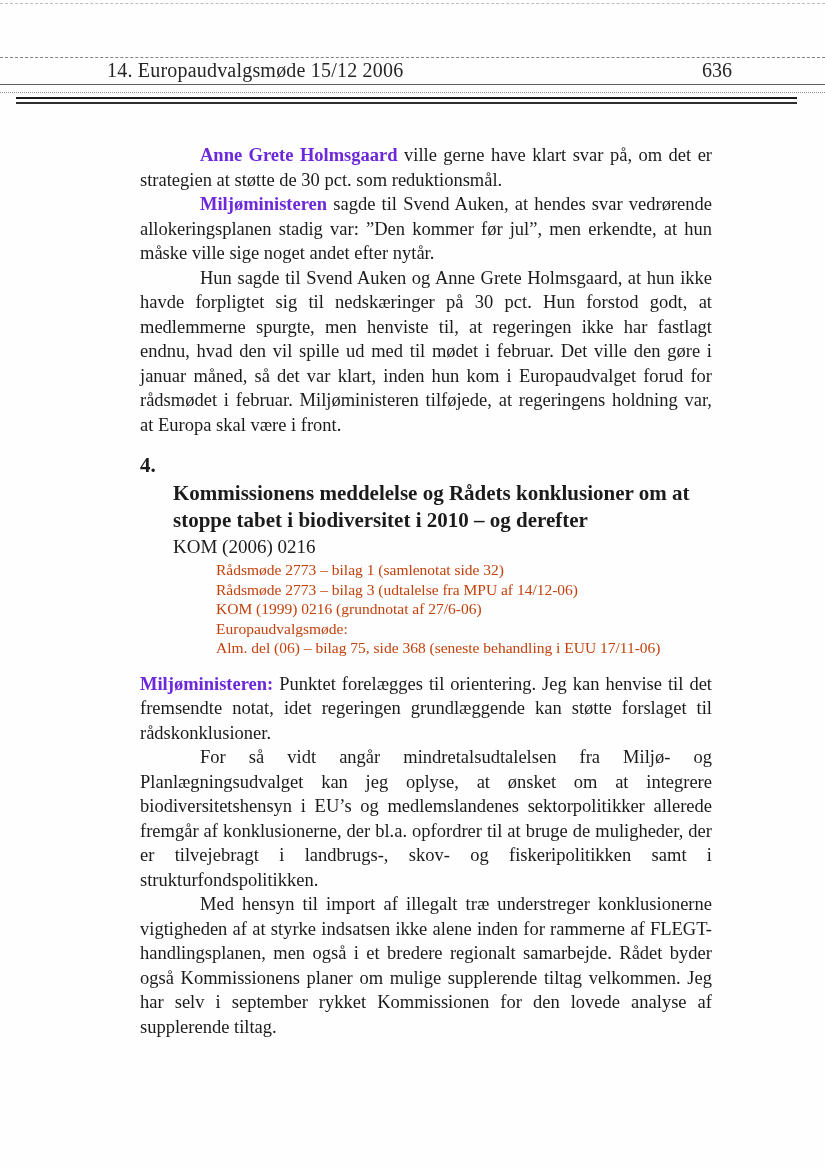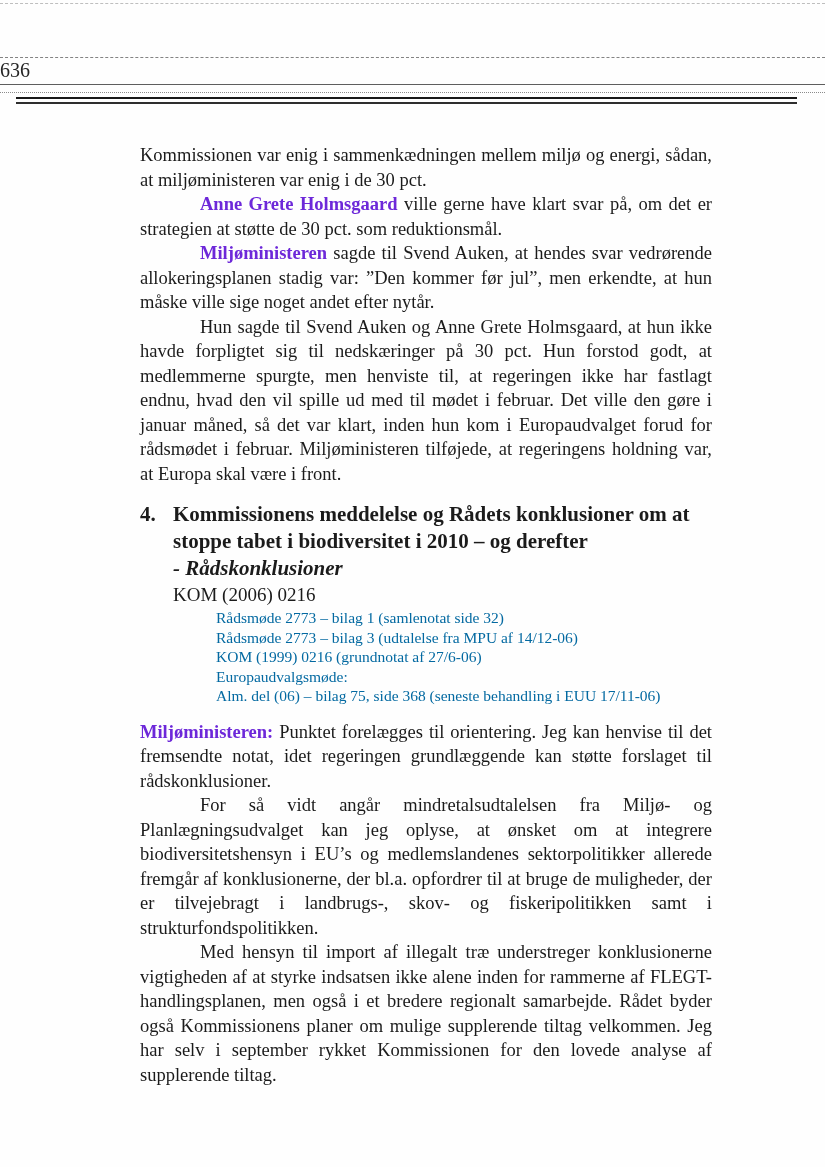--- a/index.html
+++ b/index.html
@@ -35,55 +35,54 @@
     font-size:18.5px;line-height:24.5px;
     text-align:justify;
   }
   .content p{margin:0;}
   p.indent{text-indent:60px;}
   b{color:#6d28d9;}
   
   .section{display:flex;margin-top:15px;text-align:left;}
   .sec-num{width:33px;font-weight:bold;font-size:21px;line-height:27px;flex:0 0 33px;}
   .sec-body{flex:1;max-width:552px;}
-  .sec-title{font-weight:bold;font-size:21px;line-height:27px;}
+  .sec-title{font-weight:bold;font-size:21px;line-height:27px;margin-top:28px;}
   .sec-subtitle{font-weight:bold;font-style:italic;font-size:21px;line-height:27px;}
   .sec-komref{font-size:19px;line-height:26px;}
-  .sec-refs{margin-left:43px;font-size:15.5px;line-height:19.5px;color:#0369a1;}
+  .sec-refs{margin-left:43px;font-size:15.5px;line-height:19.5px;color:#c2410c;}
   .after-block p:first-child{margin-top:14px;}
 </style>
 </head>
 <body>
 
 <div class="page">
 
   <div class="noise-top"></div>
   <div class="rule-dashed"></div>
   <div class="header-row">
+    <span class="header-title">14. Europaudvalgsmøde 15/12 2006</span>
     <span class="header-page">636</span>
   </div>
   <div class="rule-underline"></div>
   <div class="rule-dotted"></div>
   <div class="rule-double"></div>
 
   <div class="content">
 
-    <p><span>Kommissionen var enig i sammenkædningen mellem miljø og energi, sådan, at miljøministeren var enig i de 30 pct.</span></p>
 
     <p class="indent"><b>Anne Grete Holmsgaard</b><span> ville gerne have klart svar på, om det er strategien at støtte de 30 pct. som reduktionsmål.</span></p>
 
     <p class="indent"><b>Miljøministeren</b><span> sagde til Svend Auken, at hendes svar vedrørende allokeringsplanen stadig var: ”Den kommer før jul”, men erkendte, at hun måske ville sige noget andet efter nytår.</span></p>
 
     <p class="indent"><span>Hun sagde til Svend Auken og Anne Grete Holmsgaard, at hun ikke havde forpligtet sig til nedskæringer på 30 pct. Hun forstod godt, at medlemmerne spurgte, men henviste til, at regeringen ikke har fastlagt endnu, hvad den vil spille ud med til mødet i februar. Det ville den gøre i januar måned, så det var klart, inden hun kom i Europaudvalget forud for rådsmødet i februar. Miljøministeren tilføjede, at regeringens holdning var, at Europa skal være i front.</span></p>
 
     <div class="section">
       <span class="sec-num">4.</span>
       <div class="sec-body">
         <div class="sec-title">Kommissionens meddelelse og Rådets konklusioner om at stoppe tabet i biodiversitet i 2010 – og derefter</div>
-        <div class="sec-subtitle">- Rådskonklusioner</div>
         <div class="sec-komref">KOM (2006) 0216</div>
         <div class="sec-refs">
           <div>Rådsmøde 2773 – bilag 1 (samlenotat side 32)</div>
           <div>Rådsmøde 2773 – bilag 3 (udtalelse fra MPU af 14/12-06)</div>
           <div>KOM (1999) 0216 (grundnotat af 27/6-06)</div>
           <div>Europaudvalgsmøde:</div>
           <div>Alm. del (06) – bilag 75, side 368 (seneste behandling i EUU 17/11-06)</div>
         </div>
       </div>
     </div>

